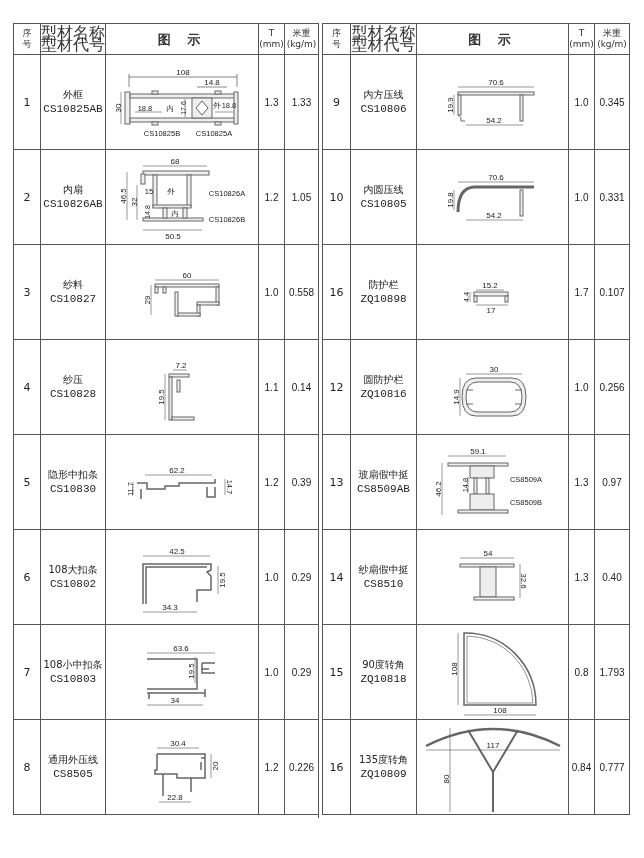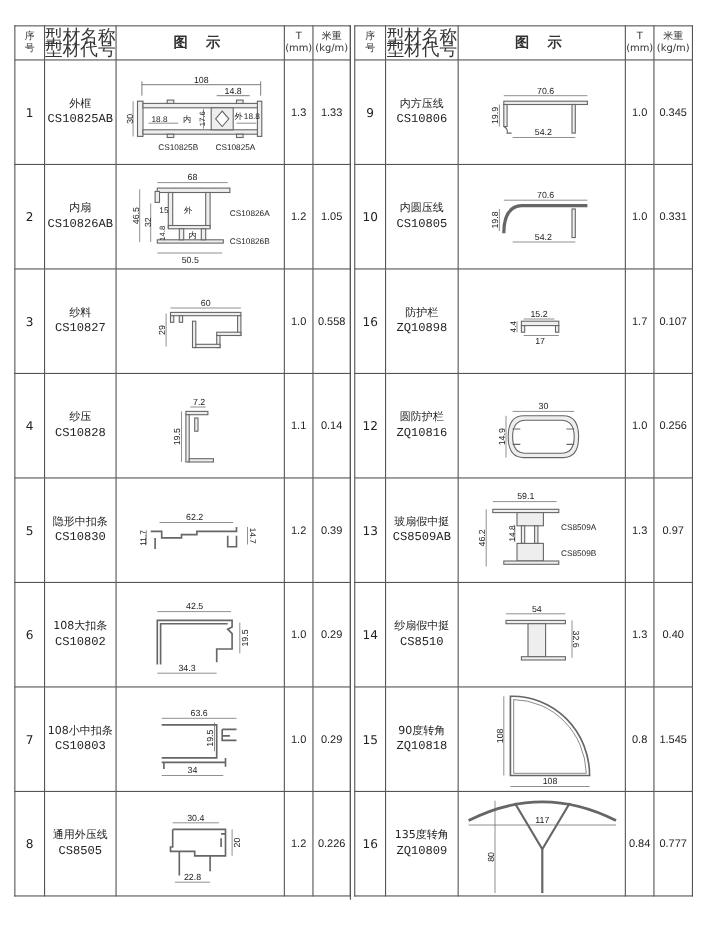--- a/index.html
+++ b/index.html
@@ -488,21 +488,21 @@
               <line x1="40" y1="6" x2="40" y2="78"></line>
               <line x1="46" y1="88" x2="118" y2="88"></line>
             </g>
         <path d="M46 6 A70 72 0 0 1 118 78 L46 78 Z" stroke="#666" stroke-width="1.5" fill="none"></path>
         <path d="M49 9 A67 69 0 0 1 115 76 L49 76 Z" stroke="#666" stroke-width="0.7" fill="none"></path>
         <text x="36" y="45" font-size="8" text-anchor="middle" transform="rotate(-90 36 42)">108</text>
         <text x="82" y="86" font-size="8" text-anchor="middle">108</text>
       </svg>
     </td>
     <td class="num">0.8</td>
-    <td class="num">1.545</td>
+    <td class="num">1.793</td>
   </tr>
 
   <tr>
     <td class="seq">16</td>
     <td class="nm">
           <span class="cn">135度转角</span>
           <span class="code">ZQ10809</span>
         </td>
     <td class="pic">
       <svg width="150" height="90" viewBox="0 0 150 90">

